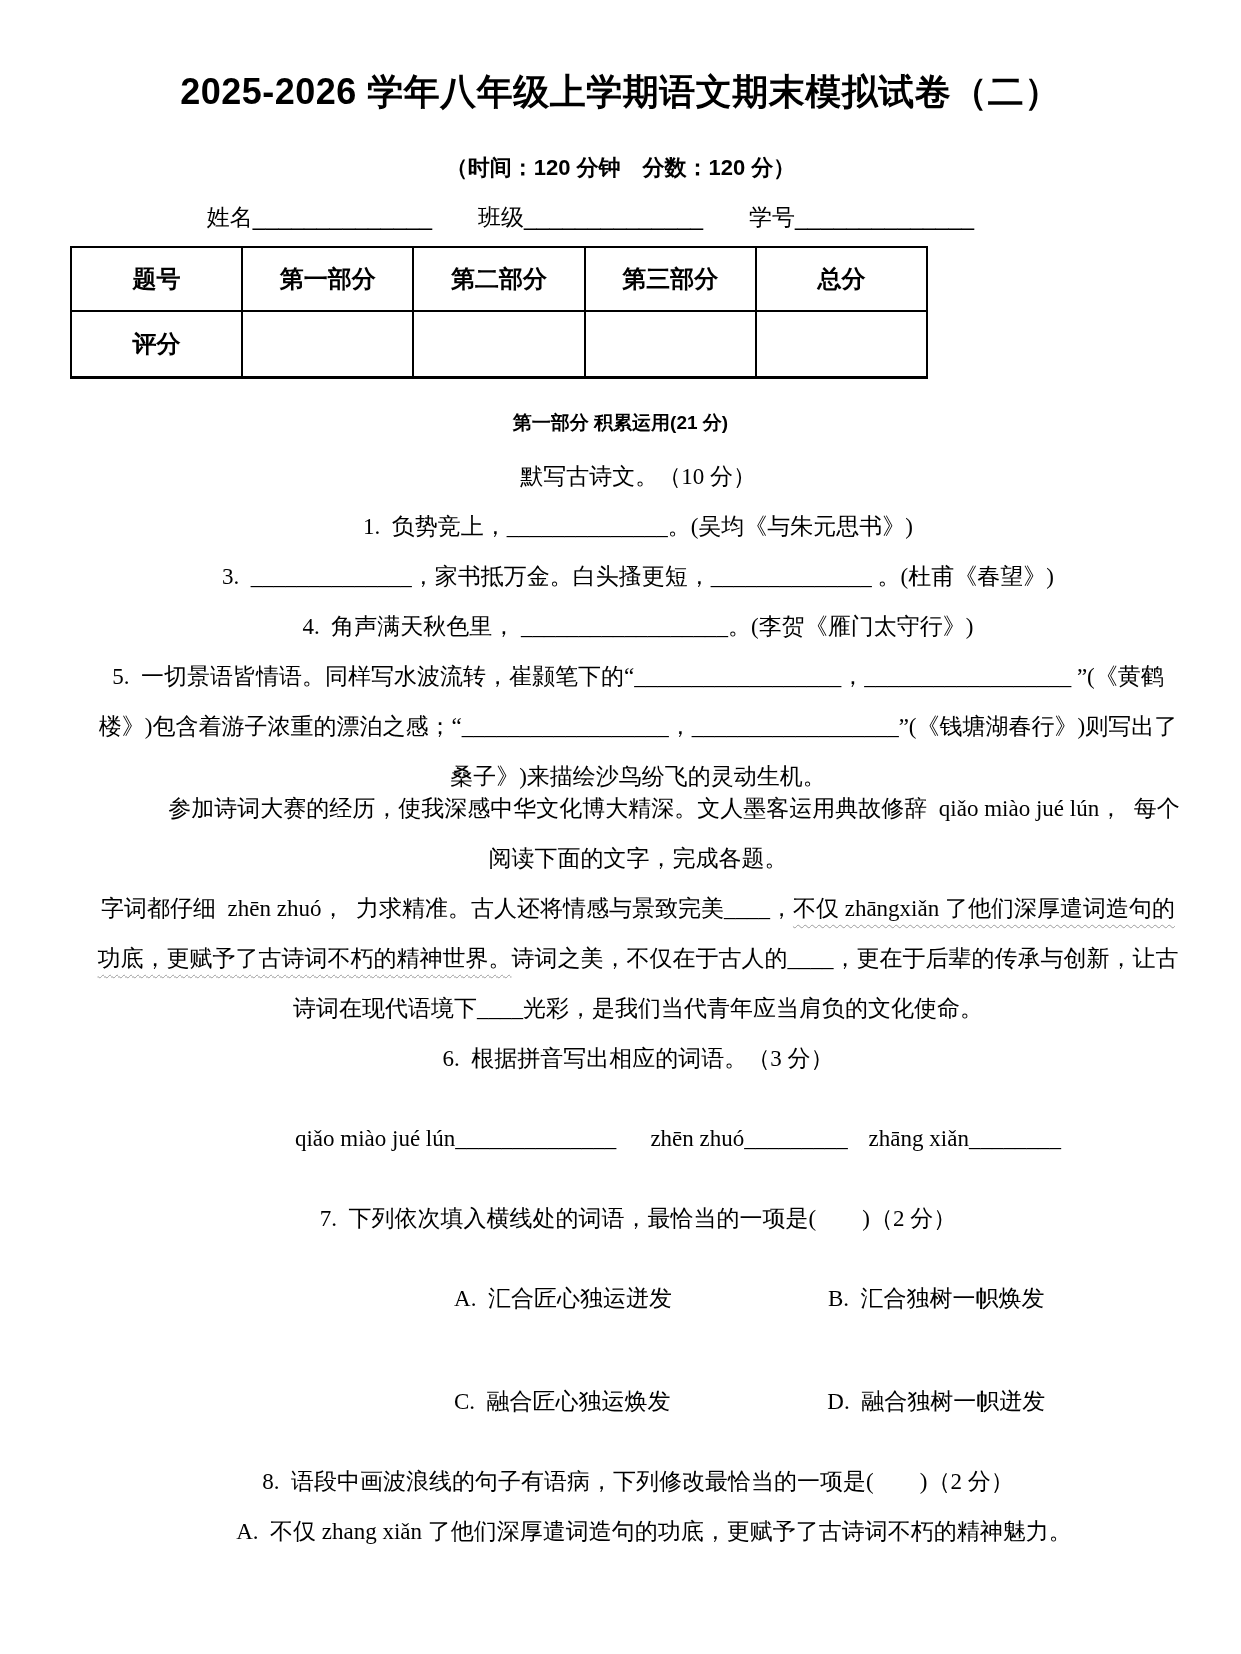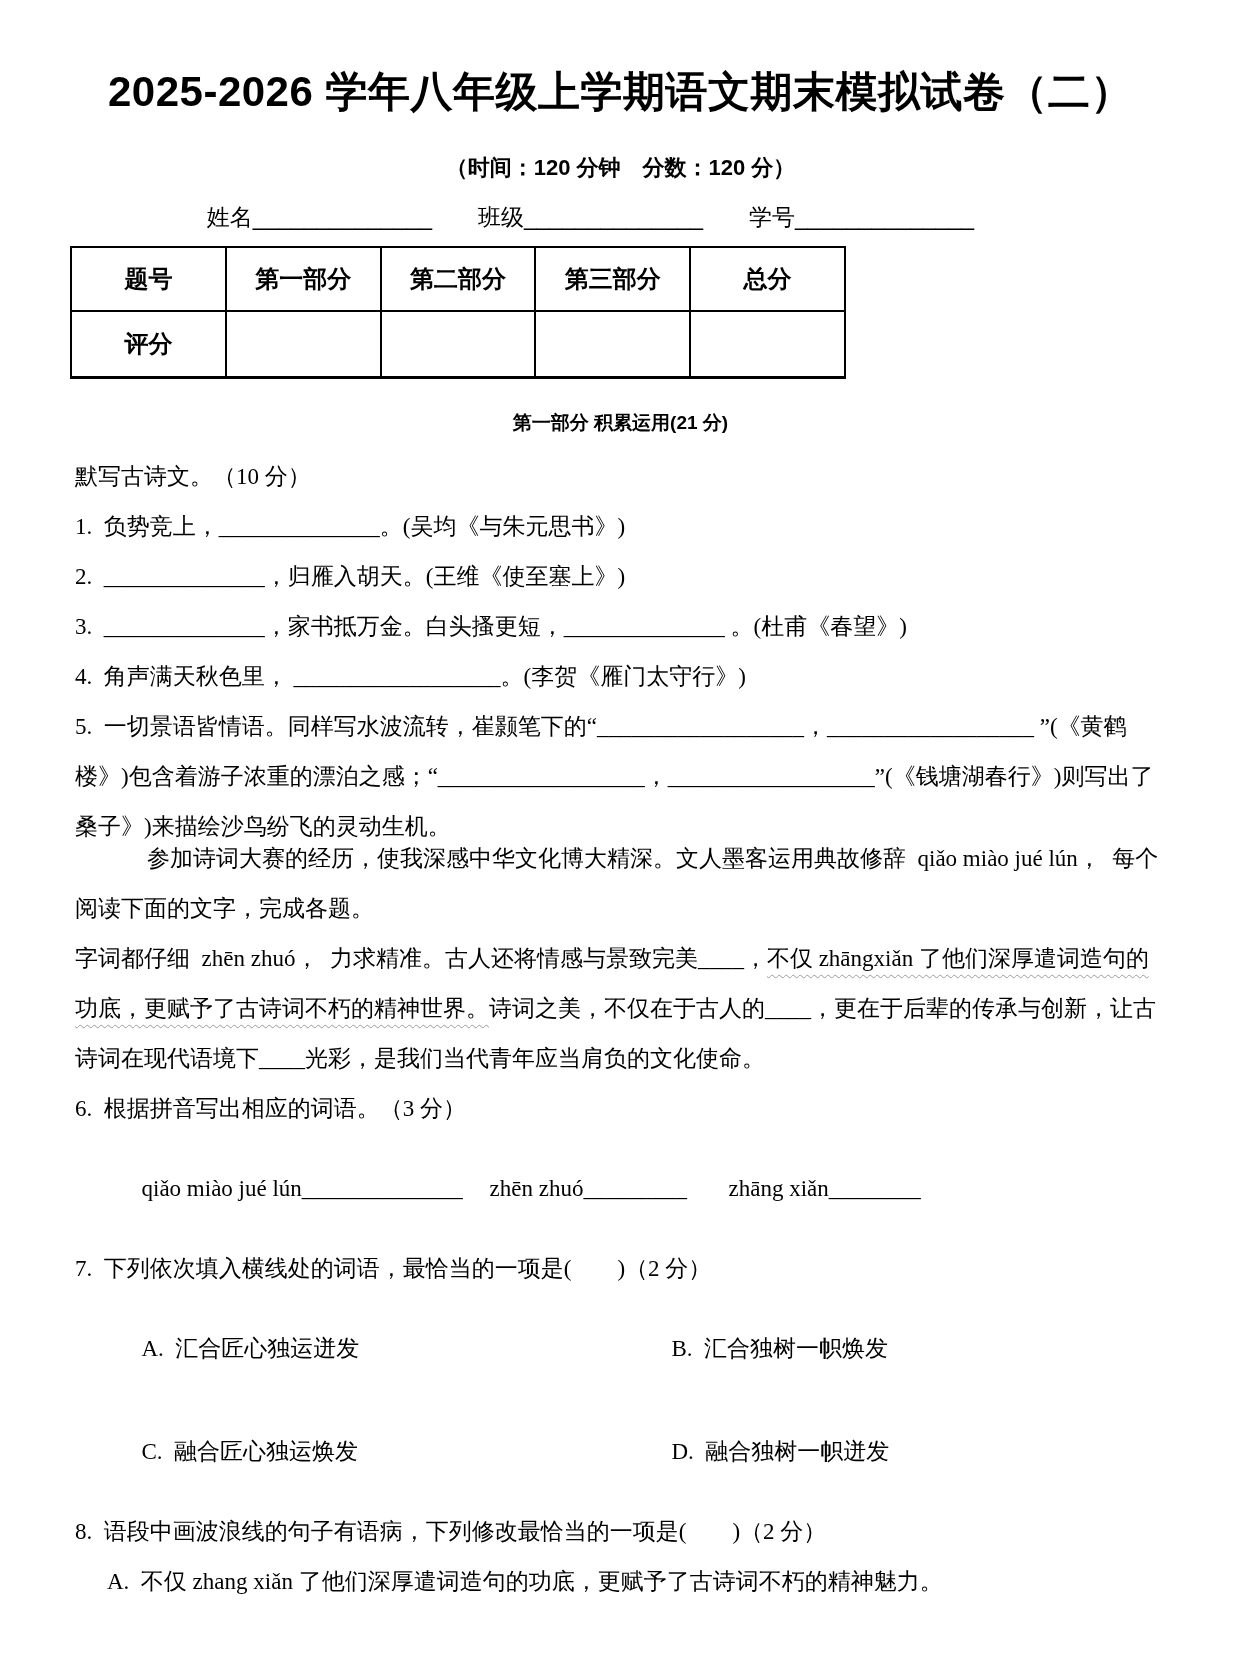--- a/index.html
+++ b/index.html
@@ -6,50 +6,50 @@
   .page {
     position:relative;
     width:1241px; height:1654px;
     background:#ffffff; color:#000;
     font-family:"Liberation Serif","DejaVu Serif",serif;
     overflow:hidden; box-sizing:border-box;
   }
   .title {
     margin:68px 20px 0; text-align:center;
     font-family:"Liberation Sans","DejaVu Sans",sans-serif;
-    font-weight:800; font-size:42px; line-height:48px; letter-spacing:0.5px;
+    font-weight:800; font-size:36px; line-height:48px; letter-spacing:0.5px;
   }
   .subtitle {
     margin-top:38px; text-align:center;
     font-family:"Liberation Sans","DejaVu Sans",sans-serif;
     font-weight:600; font-size:22px; line-height:28px;
   }
   .name-row {
     margin-top:20px; display:flex; justify-content:center; gap:46px;
     font-family:"Liberation Sans","DejaVu Sans",sans-serif;
     font-weight:500; font-size:23px; line-height:30px;
     transform:translateX(-30px);
   }
   table.score-table {
     border-collapse:collapse; table-layout:fixed;
-    margin:14px 0 0 70px; width:776px;
+    margin:14px 0 0 70px; width:858px;
   }
   table.score-table td {
     border:2px solid #000; text-align:center; vertical-align:middle;
     font-family:"Liberation Sans","DejaVu Sans",sans-serif;
     font-weight:700; font-size:24px;
   }
   table.score-table tr.hdr td { height:60px; }
   table.score-table tr.scr td { height:62px; border-bottom-width:3px; }
   .section-heading {
     margin:28px 0 23px; text-align:center;
     font-family:"Liberation Sans","DejaVu Sans",sans-serif;
     font-weight:800; font-size:19px; line-height:32px;
   }
-  .content { padding:0 40px 0 75px; }
+  .content { padding:0 40px 0 75px;text-align:center; }
   .line { font-size:23px; line-height:30px; margin:0 0 20px; white-space:pre; }
   .indent { text-indent:72px; }
   .gap-sm { margin-bottom:2px; }
   .gap-md { margin-bottom:13px; }
   .inset { margin-left:32px; }
   .wavy {
     text-decoration-line:underline; text-decoration-style:wavy;
     text-decoration-color:#9c9c9c; text-decoration-thickness:1px;
     text-underline-offset:8px;
   }
@@ -91,21 +91,20 @@
     </tbody>
   </table>
 
   <h2 class="section-heading">第一部分 积累运用(21 分)</h2>
 
   <div class="content">
 
     <div class="line">默写古诗文。（10 分）</div>
 
     <div class="line">1.  负势竞上，______________。(吴均《与朱元思书》)</div>
-    <div class="line">2.  ______________，归雁入胡天。(王维《使至塞上》)</div>
     <div class="line">3.  ______________，家书抵万金。白头搔更短，______________ 。(杜甫《春望》)</div>
     <div class="line">4.  角声满天秋色里， __________________。(李贺《雁门太守行》)</div>
 
     <div class="line">5.  一切景语皆情语。同样写水波流转，崔颢笔下的“__________________，__________________ ”(《黄鹤</div>
     <div class="line">楼》)包含着游子浓重的漂泊之感；“__________________，__________________”(《钱塘湖春行》)则写出了</div>
     <div class="line gap-sm">桑子》)来描绘沙鸟纷飞的灵动生机。</div>
 
     <div class="line indent">参加诗词大赛的经历，使我深感中华文化博大精深。文人墨客运用典故修辞  qiǎo miào jué lún，  每个</div>
 
     <div class="line">阅读下面的文字，完成各题。</div>

